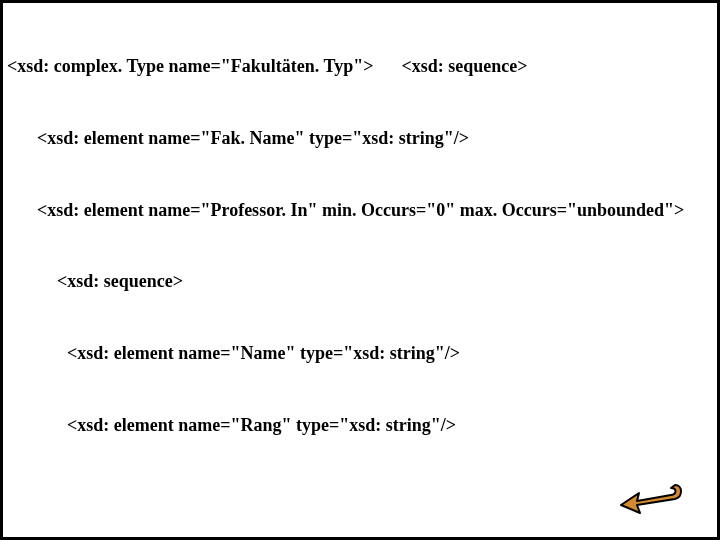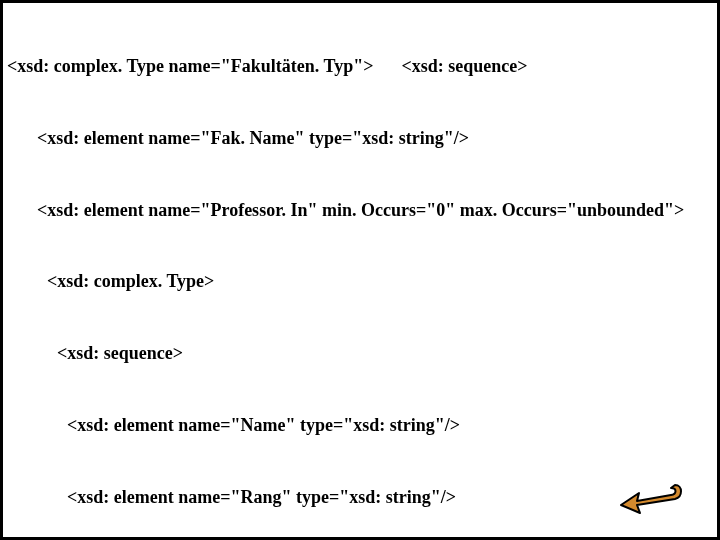--- a/index.html
+++ b/index.html
@@ -46,21 +46,20 @@
 </style>
 </head>
 <body>
 
 <div class="slide">
 
   <div class="code">
     <span class="line"><span>&lt;xsd: complex. Type name="Fakultäten. Typ"&gt;</span><span class="gap"></span><span>&lt;xsd: sequence&gt;</span></span>
     <span class="line ind1">&lt;xsd: element name="Fak. Name" type="xsd: string"/&gt;</span>
     <span class="line ind1">&lt;xsd: element name="Professor. In" min. Occurs="0" max. Occurs="unbounded"&gt;</span>
-    <span class="line ind2">&lt;xsd: complex. Type&gt;</span>
     <span class="line ind3">&lt;xsd: sequence&gt;</span>
     <span class="line ind4">&lt;xsd: element name="Name" type="xsd: string"/&gt;</span>
     <span class="line ind4">&lt;xsd: element name="Rang" type="xsd: string"/&gt;</span>
     
     
     
     
     
     
     

